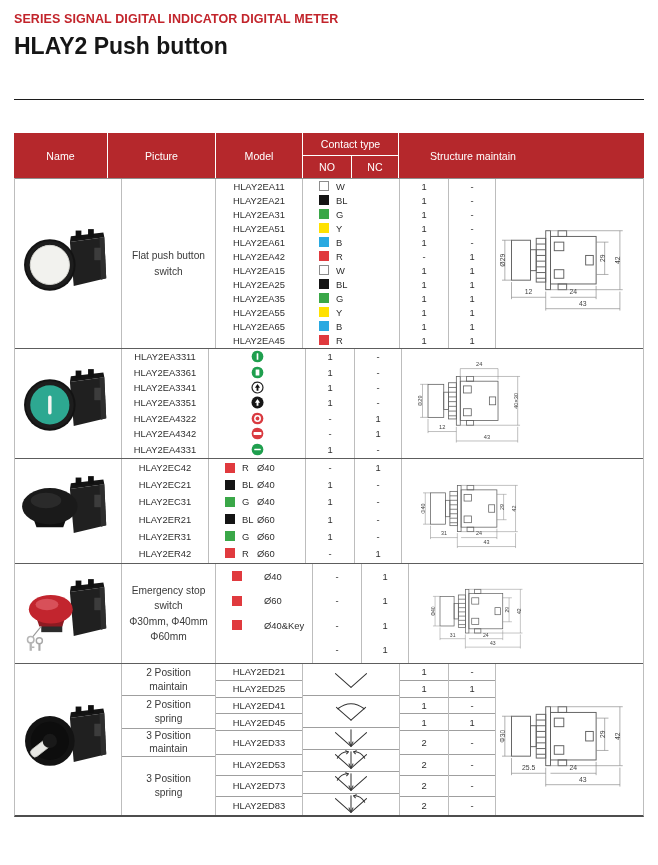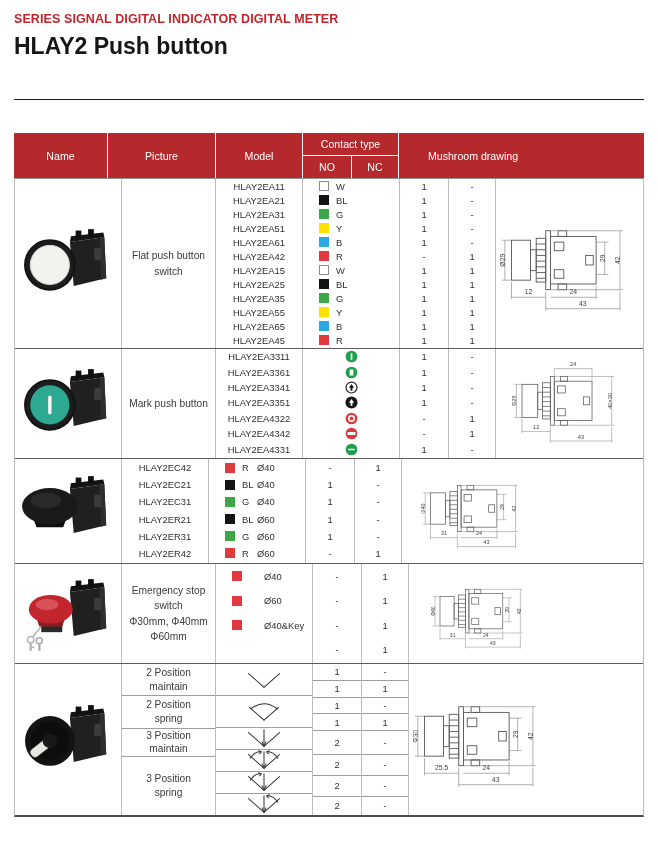--- a/index.html
+++ b/index.html
@@ -55,21 +55,21 @@
     <div class="th w-name">Name</div>
     <div class="th w-picture">Picture</div>
     <div class="th w-model">Model</div>
     <div class="contact-wrap">
       <div class="contact-top">Contact type</div>
       <div class="contact-bottom">
         <div class="th-no">NO</div>
         <div class="th-nc">NC</div>
       </div>
     </div>
-    <div class="th w-structure last">Mushroom drawing</div>
+    <div class="th w-structure last">Structure maintain</div>
   </div>
   <div class="sections" id="sections">
       <div class="section" style="height:170px">
         <div class="col c-picture">
           <svg width="96" height="86" viewBox="0 0 100 90">
             <path d="M52 22 L88 17 L90 60 L56 68 Z" fill="#202020"></path>
             <path d="M52 22 L88 17 L87 12 L53 16 Z" fill="#141414"></path>
             <rect x="58" y="10" width="6" height="8" fill="#0f0f0f"></rect>
             <rect x="71" y="8.5" width="6" height="8" fill="#0f0f0f"></rect>
             <path d="M88 17 L90 60 L84.5 61.5 L83 18 Z" fill="#2e2e2e"></path>
@@ -252,23 +252,20 @@
             <rect x="58" y="10" width="6" height="8" fill="#0f0f0f"></rect>
             <rect x="71" y="8.5" width="6" height="8" fill="#0f0f0f"></rect>
             <path d="M88 17 L90 60 L84.5 61.5 L83 18 Z" fill="#2e2e2e"></path>
             <rect x="77.5" y="28" width="7" height="13" fill="#3c3c3c"></rect>
             <circle cx="31" cy="46" r="27" fill="#131313"></circle>
             <circle cx="31" cy="46" r="25" fill="#1d1d1d"></circle>
             <circle cx="31" cy="46" r="20.5" fill="#2da891"></circle>
             <rect x="29.2" y="36" width="3.6" height="20" rx="1.8" fill="#f5f5f2"></rect>
           </svg>
         </div>
-        <div class="col c-name">
-          <div>Mark push button</div>
-        </div>
         <div class="col c-model stack">
           <div class="cellrow" style="height:15.428571428571429px">HLAY2EA3311</div>
           <div class="cellrow" style="height:15.428571428571429px">HLAY2EA3361</div>
           <div class="cellrow" style="height:15.428571428571429px">HLAY2EA3341</div>
           <div class="cellrow" style="height:15.428571428571429px">HLAY2EA3351</div>
           <div class="cellrow" style="height:15.428571428571429px">HLAY2EA4322</div>
           <div class="cellrow" style="height:15.428571428571429px">HLAY2EA4342</div>
           <div class="cellrow" style="height:15.428571428571429px">HLAY2EA4331</div>
         </div>
         <div class="col c-colour stack">
@@ -637,20 +634,30 @@
           </div>
           <div class="gname rb" style="height:28px">
             <div>3 Position</div>
             <div>maintain</div>
           </div>
           <div class="gname" style="height:72px">
             <div>3 Position</div>
             <div>spring</div>
           </div>
         </div>
+        <div class="col c-model stack">
+          <div class="cellrow rb" style="height:20px">HLAY2ED21</div>
+          <div class="cellrow rb" style="height:20px">HLAY2ED25</div>
+          <div class="cellrow rb" style="height:20px">HLAY2ED41</div>
+          <div class="cellrow rb" style="height:20px">HLAY2ED45</div>
+          <div class="cellrow rb" style="height:28px">HLAY2ED33</div>
+          <div class="cellrow rb" style="height:25px">HLAY2ED53</div>
+          <div class="cellrow rb" style="height:25px">HLAY2ED73</div>
+          <div class="cellrow" style="height:22px">HLAY2ED83</div>
+        </div>
         <div class="col c-colour stack">
           <div class="cellrow rb" style="height:40px">
             <svg width="46" height="21" viewBox="0 0 46 23" fill="none" stroke="#333" stroke-width="1.1" stroke-linecap="round">
               <line x1="6" y1="5" x2="23" y2="20"></line>
               <line x1="40" y1="5" x2="23" y2="20"></line>
             </svg>
           </div>
           <div class="cellrow rb" style="height:40px">
             <svg width="46" height="21" viewBox="0 0 46 23" fill="none" stroke="#333" stroke-width="1.1" stroke-linecap="round">
               <line x1="7" y1="7" x2="23" y2="21"></line>

